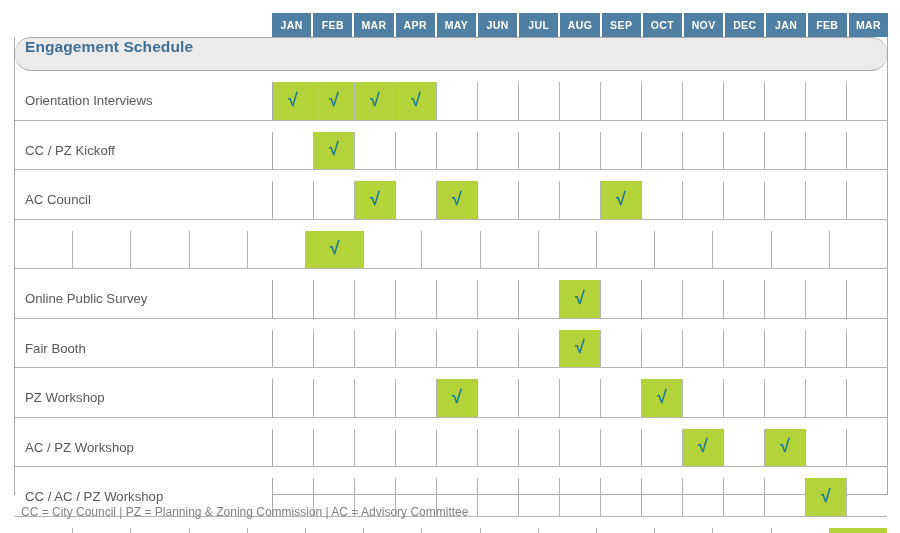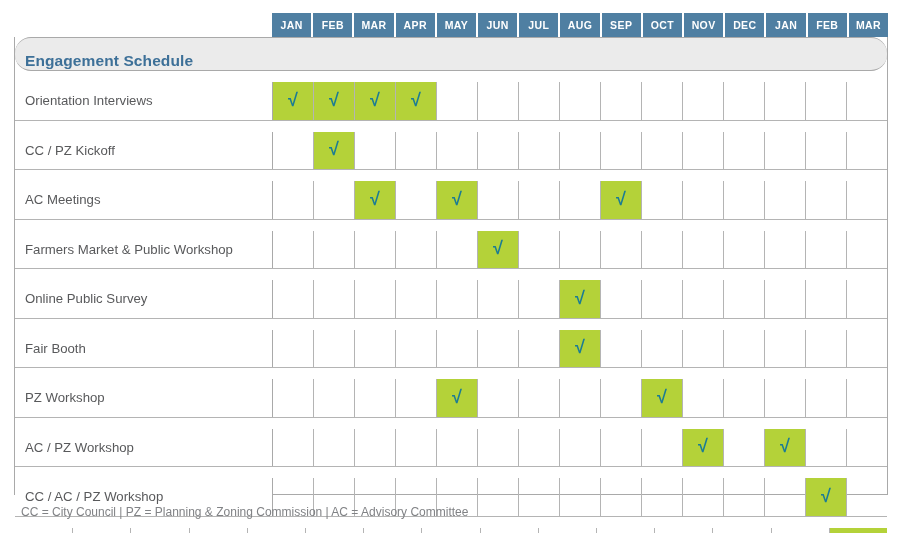--- a/index.html
+++ b/index.html
@@ -54,21 +54,21 @@
     border-top: none;
     background: #ffffff;
   }
 
   .title-row {
     height: 34px;
     background: #ebebeb;
     border-bottom: 1px solid #a9a9a9;
     border-top: 1px solid #a9a9a9;
     display: flex;
-    align-items: flex-end;
+    align-items: flex-start;
     border-radius: 16px;
   }
   .title-text {
     padding-left: 10px;
     font-size: 15.5px;
     font-weight: bold;
     color: #3d7098;
     letter-spacing: 0.1px;
   }
 
@@ -201,47 +201,46 @@
             <div class="cell"></div>
             <div class="cell"></div>
             <div class="cell"></div>
             <div class="cell"></div>
             <div class="cell"></div>
             <div class="cell"></div>
             <div class="cell"></div>
           </div>
         </div>
         <div class="row">
-          <div class="row-label">AC Meetings</div>
-          <div class="row-cells">
-            <div class="cell"></div>
-            <div class="cell"></div>
-            <div class="cell filled">
-              <span class="check">√</span>
-            </div>
-            <div class="cell"></div>
-            <div class="cell filled">
-              <span class="check">√</span>
-            </div>
-            <div class="cell"></div>
-            <div class="cell"></div>
-            <div class="cell"></div>
-            <div class="cell filled">
-              <span class="check">√</span>
-            </div>
-            <div class="cell"></div>
-            <div class="cell"></div>
-            <div class="cell"></div>
-            <div class="cell"></div>
-            <div class="cell"></div>
-            <div class="cell"></div>
-          </div>
-        </div>
-        <div class="row">
-          <div class="row-label">Farmers Market &amp; Public Workshop</div>
+          <div class="row-label">AC Council</div>
+          <div class="row-cells">
+            <div class="cell"></div>
+            <div class="cell"></div>
+            <div class="cell filled">
+              <span class="check">√</span>
+            </div>
+            <div class="cell"></div>
+            <div class="cell filled">
+              <span class="check">√</span>
+            </div>
+            <div class="cell"></div>
+            <div class="cell"></div>
+            <div class="cell"></div>
+            <div class="cell filled">
+              <span class="check">√</span>
+            </div>
+            <div class="cell"></div>
+            <div class="cell"></div>
+            <div class="cell"></div>
+            <div class="cell"></div>
+            <div class="cell"></div>
+            <div class="cell"></div>
+          </div>
+        </div>
+        <div class="row">
           <div class="row-cells">
             <div class="cell"></div>
             <div class="cell"></div>
             <div class="cell"></div>
             <div class="cell"></div>
             <div class="cell"></div>
             <div class="cell filled">
               <span class="check">√</span>
             </div>
             <div class="cell"></div>

